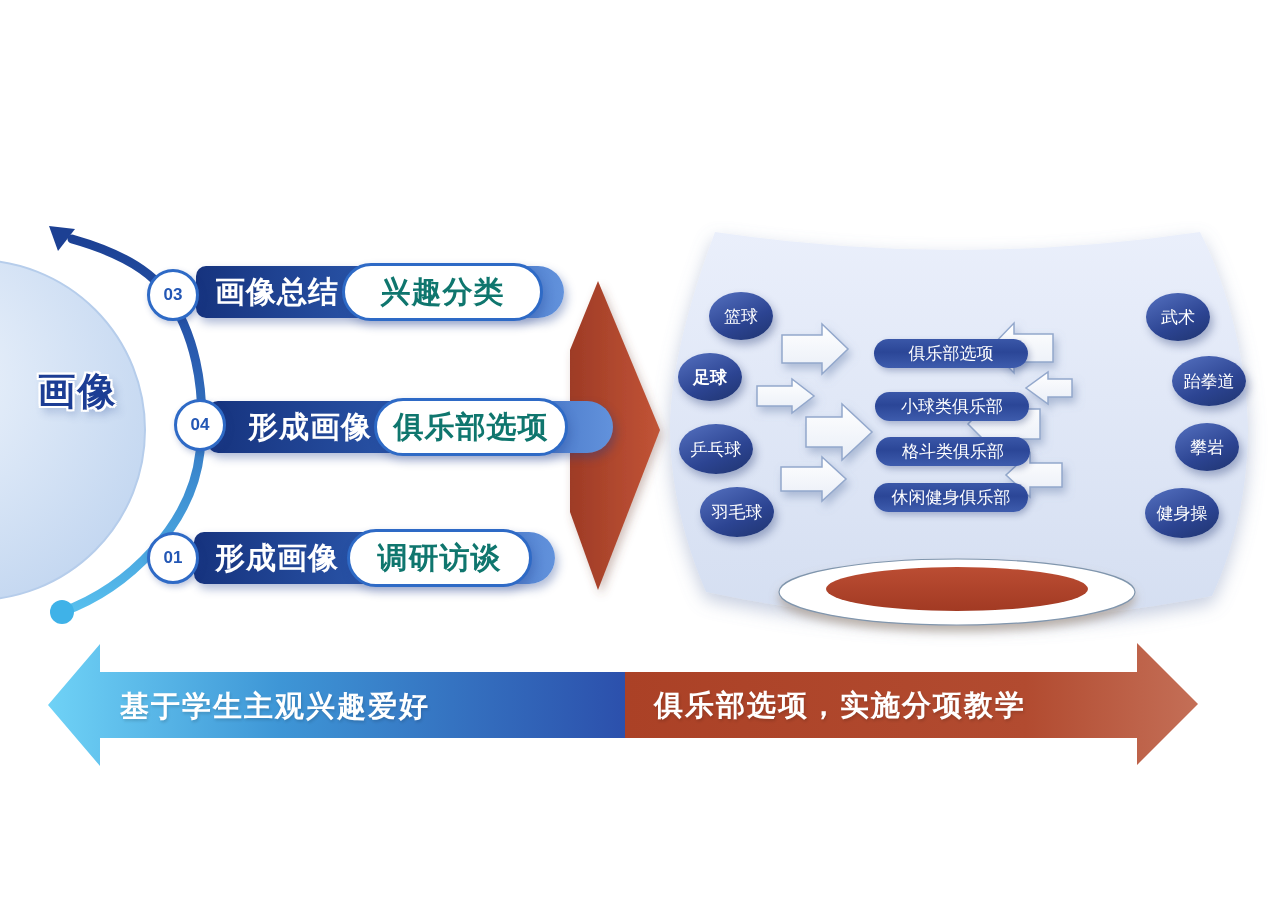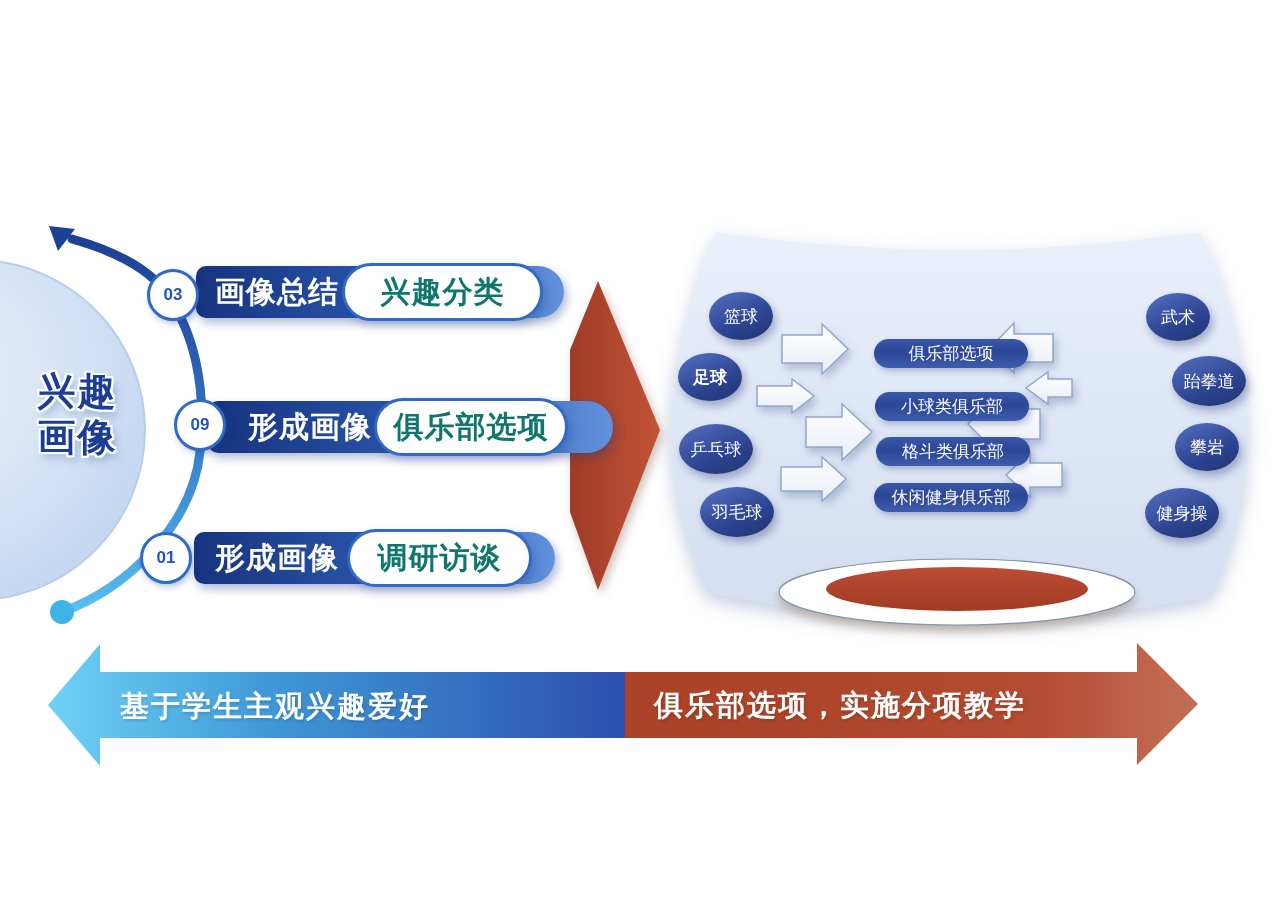--- a/index.html
+++ b/index.html
@@ -41,21 +41,21 @@
     box-shadow:2px 3px 6px rgba(30,60,140,.3);
   }
   .bar-3{left:196px;top:266px;width:349px;padding-left:19px;}
   .bar-2{left:208px;top:401px;width:365px;padding-left:40px;}
   .bar-1{left:194px;top:532px;width:340px;padding-left:21px;}
   .pill-3{left:342px;top:263px;width:201px;}
   .pill-2{left:374px;top:398px;width:194px;}
   .pill-1{left:347px;top:529px;width:185px;}
   .num-3{left:147px;top:269px;}
   .num-2{left:174px;top:399px;}
-  .num-1{left:140px;top:532px;}
+  .num-1{left:147px;top:532px;}
 
   
   .panel-title{
     left:849px;top:273px;width:200px;text-align:center;
     color:#b23a27;font-size:27px;font-weight:bold;letter-spacing:1px;line-height:32px;
   }
   .bubble{
     display:flex;align-items:center;justify-content:center;border-radius:50%;
     background:linear-gradient(155deg,#5571c0 0%,#2c4492 60%,#1f346f 100%);
     color:#ffffff;font-size:17px;box-shadow:3px 5px 8px rgba(30,50,110,.35);
@@ -160,35 +160,34 @@
     <polygon filter="url(#fSmall)" points="1062,463 1030,463 1030,453 1006,475 1030,497 1030,487 1062,487" fill="url(#whiteArrowGrad)" stroke="#93a8cc" stroke-width="1.5"></polygon>
 
     <ellipse filter="url(#fEllipse)" cx="957" cy="592" rx="178" ry="33" fill="#ffffff" stroke="#8096ad" stroke-width="1.2"></ellipse>
     <ellipse cx="957" cy="589" rx="131" ry="22" fill="url(#innerEllipseGrad)"></ellipse>
 
     <polygon points="48,705 100,644 100,672 625,672 625,738 100,738 100,766" fill="url(#blueArrowGrad)"></polygon>
     <polygon points="625,672 1137,672 1137,643 1198,704 1137,765 1137,738 625,738" fill="url(#redArrowGrad)"></polygon>
   </svg>
 
   <div class="abs ip-label">
-    <div>兴趣</div>
     <div>画像</div>
   </div>
 
   <div class="abs step-bar bar-3">
     <span>画像总结</span>
   </div>
   <div class="abs step-pill pill-3">兴趣分类</div>
   <div class="abs step-num num-3">03</div>
 
   <div class="abs step-bar bar-2">
     <span>形成画像</span>
   </div>
   <div class="abs step-pill pill-2">俱乐部选项</div>
-  <div class="abs step-num num-2">09</div>
+  <div class="abs step-num num-2">04</div>
 
   <div class="abs step-bar bar-1">
     <span>形成画像</span>
   </div>
   <div class="abs step-pill pill-1">调研访谈</div>
   <div class="abs step-num num-1">01</div>
 
 
   <div class="abs bubble bub-2" style="left:709px;top:292px;">篮球</div>
   <div class="abs bubble bub-2" style="left:678px;top:353px;font-weight:bold;">足球</div>

